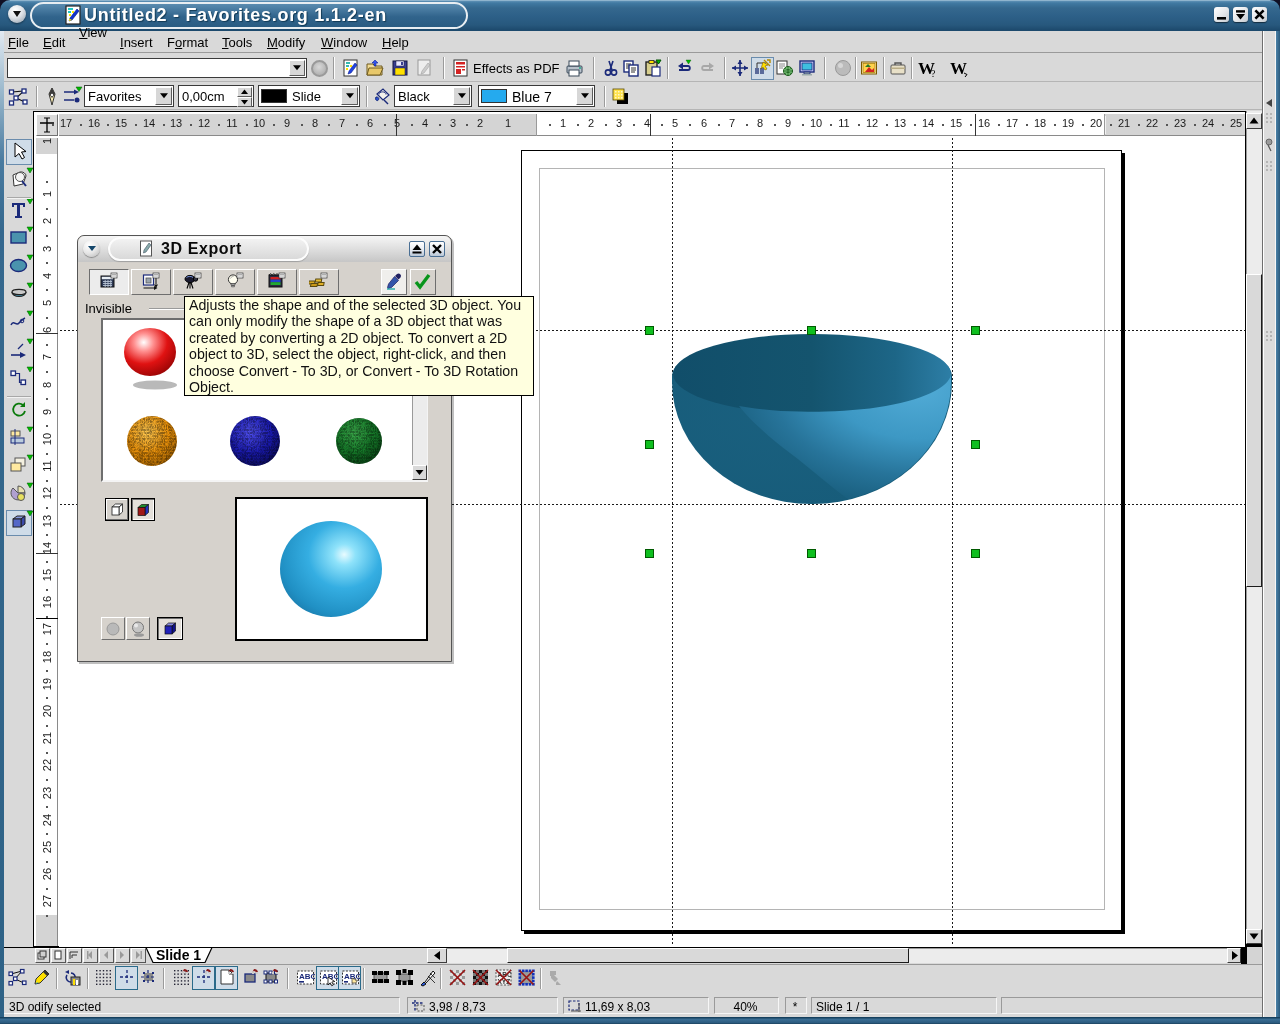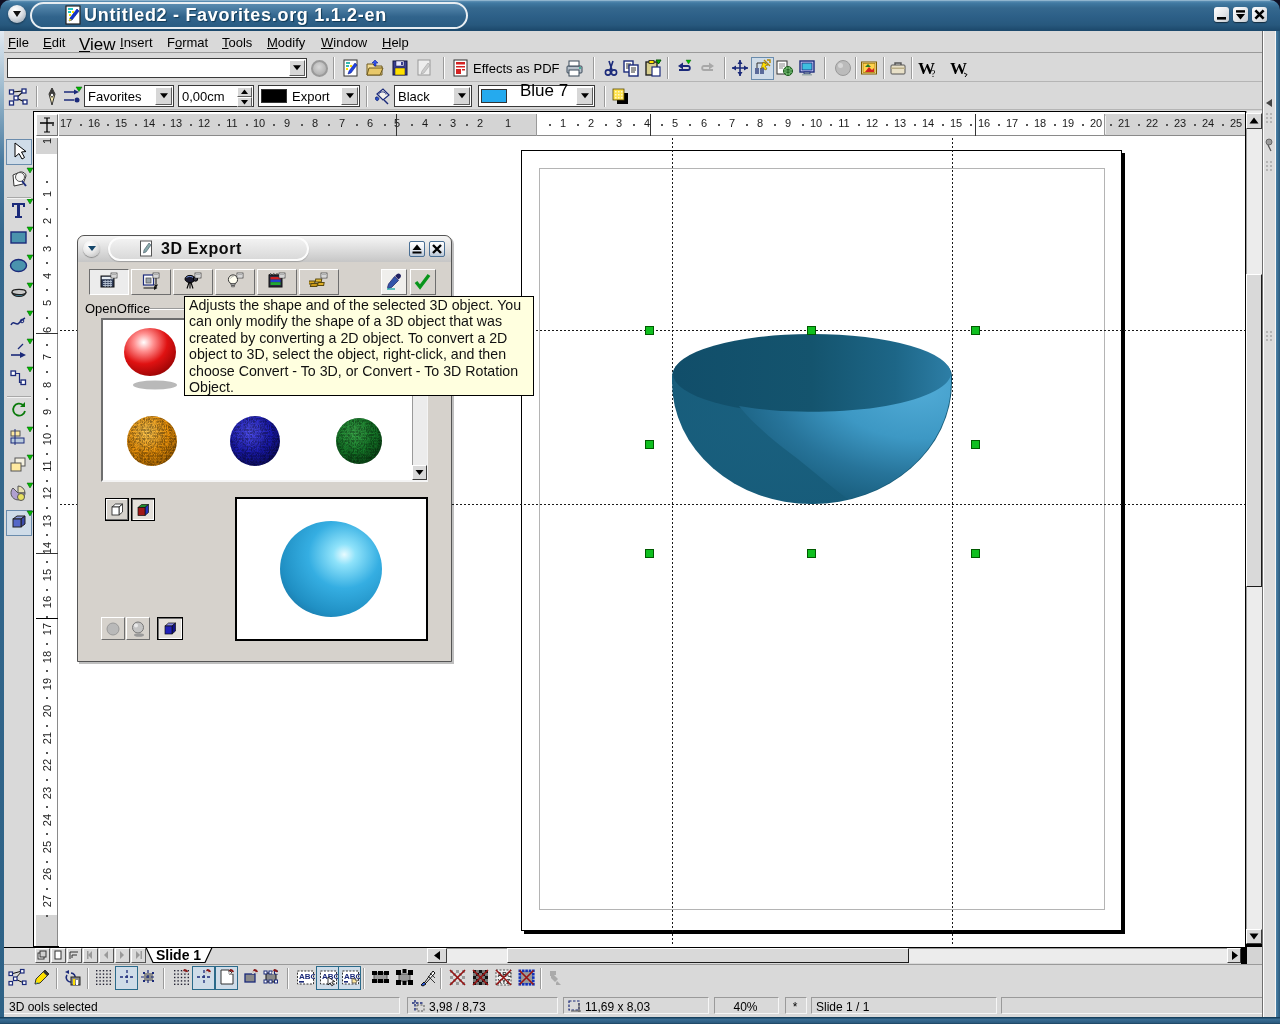--- a/index.html
+++ b/index.html
@@ -37,21 +37,21 @@
     <rect x="3" y="3.2" width="9" height="2.4" fill="#000"></rect>
     <path d="M3 7 h9 l-4.5 5.5 Z" fill="#000"></path>
   </svg>
 <div style="position:absolute;left:1252px;top:7px;width:15px;height:15px;border-radius:3px;background:linear-gradient(135deg,#ffffff,#e7e9ec 50%,#c4c9cf);box-shadow:0 1px 1px rgba(0,0,0,.5);"></div>
 <svg style="position:absolute;left:1252px;top:7px;width:15px;height:15px;" width="15" height="15" viewBox="0 0 15 15" xmlns="http://www.w3.org/2000/svg">
     <path d="M3.4 3.4 L11.6 11.6 M11.6 3.4 L3.4 11.6" stroke="#000" stroke-width="2.6"></path>
   </svg>
 <div style="position:absolute;left:4px;top:31px;width:1272px;height:22px;background:#d9d9d9;border-bottom:1px solid #9a9a9a;"></div>
 <div style="position:absolute;left:8px;top:35px;font-size:13px;color:#000;"><u>F</u>ile</div>
 <div style="position:absolute;left:43px;top:35px;font-size:13px;color:#000;"><u>E</u>dit</div>
-<div style="position:absolute;left:79px;top:35px;font-size:17px;color:#000;"><u>V</u>iew</div>
+<div style="position:absolute;left:79px;top:25px;font-size:13px;color:#000;"><u>V</u>iew</div>
 <div style="position:absolute;left:120px;top:35px;font-size:13px;color:#000;"><u>I</u>nsert</div>
 <div style="position:absolute;left:167px;top:35px;font-size:13px;color:#000;">F<u>o</u>rmat</div>
 <div style="position:absolute;left:222px;top:35px;font-size:13px;color:#000;"><u>T</u>ools</div>
 <div style="position:absolute;left:267px;top:35px;font-size:13px;color:#000;"><u>M</u>odify</div>
 <div style="position:absolute;left:321px;top:35px;font-size:13px;color:#000;"><u>W</u>indow</div>
 <div style="position:absolute;left:382px;top:35px;font-size:13px;color:#000;"><u>H</u>elp</div>
 <div style="position:absolute;left:4px;top:53px;width:1272px;height:29px;background:#d9d9d9;border-bottom:1px solid #b5b5b5;"></div>
 <div style="position:absolute;left:7px;top:58px;width:300px;height:20px;background:#fff;border:1px solid #3a3a3a;box-shadow:inset 1px 1px 0 #fff;"></div>
 <div class="dropbtn" style="position:absolute;left:289px;top:60px;width:16px;height:16px;"></div>
 <div style="position:absolute;left:311px;top:60px;width:17px;height:17px;border-radius:50%;background:radial-gradient(circle at 6px 5px,#d8d8d8,#b9b9b9 60%,#a8a8a8);border:2px solid #9a9a9a;"></div>
@@ -206,35 +206,35 @@
 <div style="position:absolute;left:237px;top:87px;width:15px;height:10px;background:#d7d7d7;border-top:1px solid #fff;border-left:1px solid #fff;border-right:1px solid #5c5c5c;border-bottom:1px solid #5c5c5c;"></div>
 <svg style="position:absolute;left:237px;top:87px;width:15px;height:10px;" width="15" height="10" viewBox="0 0 15 10" xmlns="http://www.w3.org/2000/svg">
     <path d="M7.5 2.5 l3.5 4.5 h-7 Z" fill="#000"></path>
   </svg>
 <div style="position:absolute;left:237px;top:97px;width:15px;height:10px;background:#d7d7d7;border-top:1px solid #fff;border-left:1px solid #fff;border-right:1px solid #5c5c5c;border-bottom:1px solid #5c5c5c;"></div>
 <svg style="position:absolute;left:237px;top:97px;width:15px;height:10px;" width="15" height="10" viewBox="0 0 15 10" xmlns="http://www.w3.org/2000/svg">
     <path d="M7.5 7.5 l-3.5 -4.5 h7 Z" fill="#000"></path>
   </svg>
 <div style="position:absolute;left:258px;top:85px;width:102px;height:22px;background:#fff;border:1px solid #3a3a3a;box-shadow:inset 1px 1px 0 #fff;"></div>
 <div style="position:absolute;left:261px;top:89px;width:26px;height:14px;background:#000;border:1px solid #333;"></div>
-<div style="position:absolute;left:292px;top:89px;font-size:13px;color:#000;">Export</div>
+<div style="position:absolute;left:292px;top:89px;font-size:13px;color:#000;">Slide</div>
 <div class="dropbtn" style="position:absolute;left:341px;top:87px;width:17px;height:18px;"></div>
 <div class="vsep" style="left:366px;top:86px;height:21px;"></div>
 <svg style="position:absolute;left:372px;top:86px;width:20px;height:21px;" width="20" height="21" viewBox="0 0 20 21" xmlns="http://www.w3.org/2000/svg">
     <path d="M5 8 l6 -5 6 6 -6 5 Z" fill="#f4f2ec" stroke="#1b2a7a" stroke-width="1.2"></path>
     <path d="M7 8.5 c0 -3.5 7 -3.5 7 0" fill="none" stroke="#1b2a7a"></path>
     <path d="M4 11 c-1.8 2.6 1.6 5 2.6 2.6 0.8 -1.8 -0.8 -2.8 -2.6 -2.6 Z" fill="#2a4fd0" stroke="#12287a"></path>
     <path d="M12 14 l4 4" stroke="#1b2a7a" stroke-width="1.4"></path>
   </svg>
 <div style="position:absolute;left:394px;top:85px;width:78px;height:22px;background:#fff;border:1px solid #3a3a3a;box-shadow:inset 1px 1px 0 #fff;"></div>
 <div style="position:absolute;left:398px;top:89px;font-size:13px;color:#000;">Black</div>
 <div class="dropbtn" style="position:absolute;left:453px;top:87px;width:17px;height:18px;"></div>
 <div style="position:absolute;left:478px;top:85px;width:117px;height:22px;background:#fff;border:1px solid #3a3a3a;box-shadow:inset 1px 1px 0 #fff;"></div>
 <div style="position:absolute;left:481px;top:89px;width:26px;height:14px;background:#25aaee;border:1px solid #333;"></div>
-<div style="position:absolute;left:512px;top:81px;font-size:17px;color:#000;margin-left:8px;">Blue 7</div>
+<div style="position:absolute;left:512px;top:89px;font-size:14px;color:#000;">Blue 7</div>
 <div class="dropbtn" style="position:absolute;left:576px;top:87px;width:17px;height:18px;"></div>
 <div class="vsep" style="left:604px;top:86px;height:21px;"></div>
 <svg style="position:absolute;left:611px;top:87px;width:19px;height:19px;" width="19" height="19" viewBox="0 0 19 19" xmlns="http://www.w3.org/2000/svg">
     <rect x="6" y="6" width="11" height="11" fill="#000"></rect>
     <rect x="2" y="2" width="11" height="11" fill="#ffe24d" stroke="#5a4a00" stroke-width=".8"></rect>
     <g fill="#fff8c8">
       <rect x="4" y="4" width="1.5" height="1.5"></rect>
       <rect x="7" y="4" width="1.5" height="1.5"></rect>
       <rect x="10" y="4" width="1.5" height="1.5"></rect>
       <rect x="4" y="7" width="1.5" height="1.5"></rect>
@@ -844,21 +844,21 @@
   </svg>
 <div class="vsep" style="left:56px;top:968px;height:21px;"></div>
 <div class="vsep" style="left:87px;top:968px;height:21px;"></div>
 <div class="vsep" style="left:163px;top:968px;height:21px;"></div>
 <div class="vsep" style="left:287px;top:968px;height:21px;"></div>
 <div class="vsep" style="left:363px;top:968px;height:21px;"></div>
 <div class="vsep" style="left:440px;top:968px;height:21px;"></div>
 <div class="vsep" style="left:540px;top:968px;height:21px;"></div>
 <div style="position:absolute;left:4px;top:994px;width:1272px;height:23px;background:#d9d9d9;"></div>
 <div class="fld" style="position:absolute;left:3px;top:997px;width:397px;height:17px;"></div>
-<div style="position:absolute;left:9px;top:1000px;width:389px;height:13px;font-size:12px;display:flex;justify-content:flex-start;">3D ools selected</div>
+<div style="position:absolute;left:9px;top:1000px;width:389px;height:13px;font-size:12px;display:flex;justify-content:flex-start;">3D odify selected</div>
 <div class="fld" style="position:absolute;left:407px;top:997px;width:151px;height:17px;"></div>
 <div style="position:absolute;left:429px;top:1000px;width:127px;height:13px;font-size:12px;display:flex;justify-content:flex-start;">3,98 / 8,73</div>
 <svg style="position:absolute;left:411px;top:999px;width:14px;height:13px;" width="14" height="13" viewBox="0 0 14 13" xmlns="http://www.w3.org/2000/svg">
     <path d="M4 1 v11 M1 4 h11" stroke="#1b2a7a" stroke-width="1.4" stroke-dasharray="2.5 1.5"></path>
     <rect x="6" y="6" width="7" height="6" fill="none" stroke="#555" stroke-dasharray="2 1.5"></rect>
   </svg>
 <div class="fld" style="position:absolute;left:563px;top:997px;width:146px;height:17px;"></div>
 <div style="position:absolute;left:585px;top:1000px;width:122px;height:13px;font-size:12px;display:flex;justify-content:flex-start;">11,69 x 8,03</div>
 <svg style="position:absolute;left:567px;top:999px;width:14px;height:13px;" width="14" height="13" viewBox="0 0 14 13" xmlns="http://www.w3.org/2000/svg">
     <rect x="2" y="2" width="10" height="9" fill="none" stroke="#1b2a7a" stroke-width="1.2" stroke-dasharray="2.5 1.5"></rect>
@@ -996,21 +996,21 @@
 <svg style="position:absolute;left:384px;top:272px;width:19px;height:19px;" width="19" height="19" viewBox="0 0 19 19" xmlns="http://www.w3.org/2000/svg">
     <path d="M13 2 a2.5 2.5 0 0 1 3.5 3.5 l-2 2 -3.5 -3.5 Z" fill="#202060"></path>
     <path d="M10.5 4.5 l4 4 -7 7 -3.5 1 -0.5 -1 1 -3.5 Z" fill="#3355aa" stroke="#202060" stroke-width=".7"></path>
     <path d="M3 17 h8" stroke="#2aa" stroke-width="1.4"></path>
   </svg>
 <div style="position:absolute;left:410px;top:269px;width:26px;height:26px;background:#d6d2cc;border-top:1px solid #fff;border-left:1px solid #fff;border-right:1px solid #6e6e6e;border-bottom:1px solid #6e6e6e;"></div>
 <svg style="position:absolute;left:413px;top:272px;width:19px;height:19px;" width="19" height="19" viewBox="0 0 19 19" xmlns="http://www.w3.org/2000/svg">
     <path d="M3 10 L7 15 L16 3" stroke="#0a9a1a" stroke-width="3.4" fill="none"></path>
     <path d="M3 10 L7 15 L16 3" stroke="#063" stroke-width="1" fill="none" opacity=".3"></path>
   </svg>
-<div style="position:absolute;left:85px;top:301px;font-size:13px;color:#000;">OpenOffice</div>
+<div style="position:absolute;left:85px;top:301px;font-size:13px;color:#000;">Invisible</div>
 <div style="position:absolute;left:149px;top:308px;width:295px;height:2px;border-top:1px solid #9a9a9a;border-bottom:1px solid #fff;"></div>
 <div style="position:absolute;left:101px;top:318px;width:327px;height:164px;background:#fff;border-top:2px solid #6e6e6e;border-left:2px solid #6e6e6e;border-right:2px solid #f4f4f4;border-bottom:2px solid #f4f4f4;"></div>
 <svg style="position:absolute;left:123px;top:325px;width:58px;height:65px;" width="58" height="65" viewBox="0 0 58 65" xmlns="http://www.w3.org/2000/svg">
     <defs>
       <radialGradient id="red" cx="0.38" cy="0.3" r="0.75">
         <stop offset="0" stop-color="#ffffff"></stop>
         <stop offset="0.25" stop-color="#ff9090"></stop>
         <stop offset="0.6" stop-color="#e01212"></stop>
         <stop offset="1" stop-color="#980404"></stop>
       </radialGradient>

